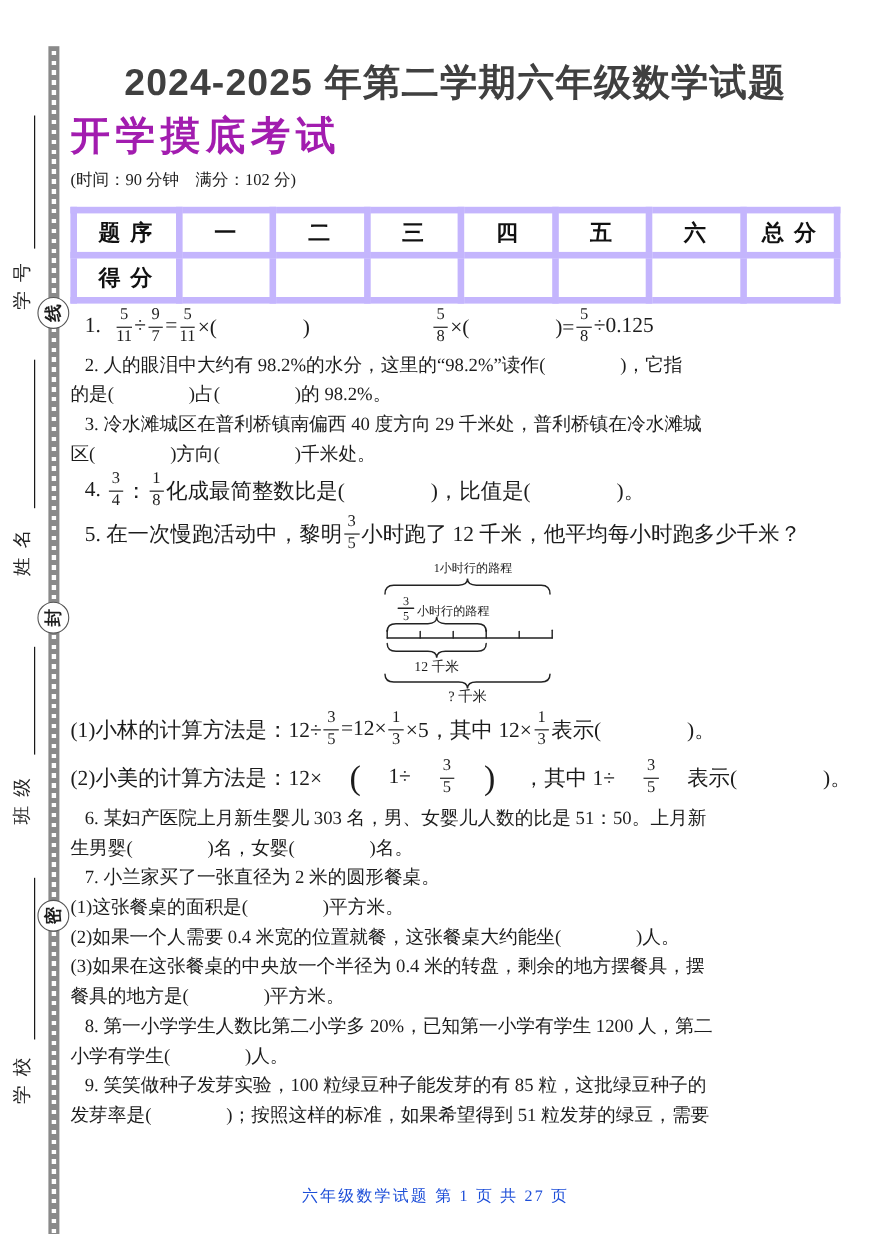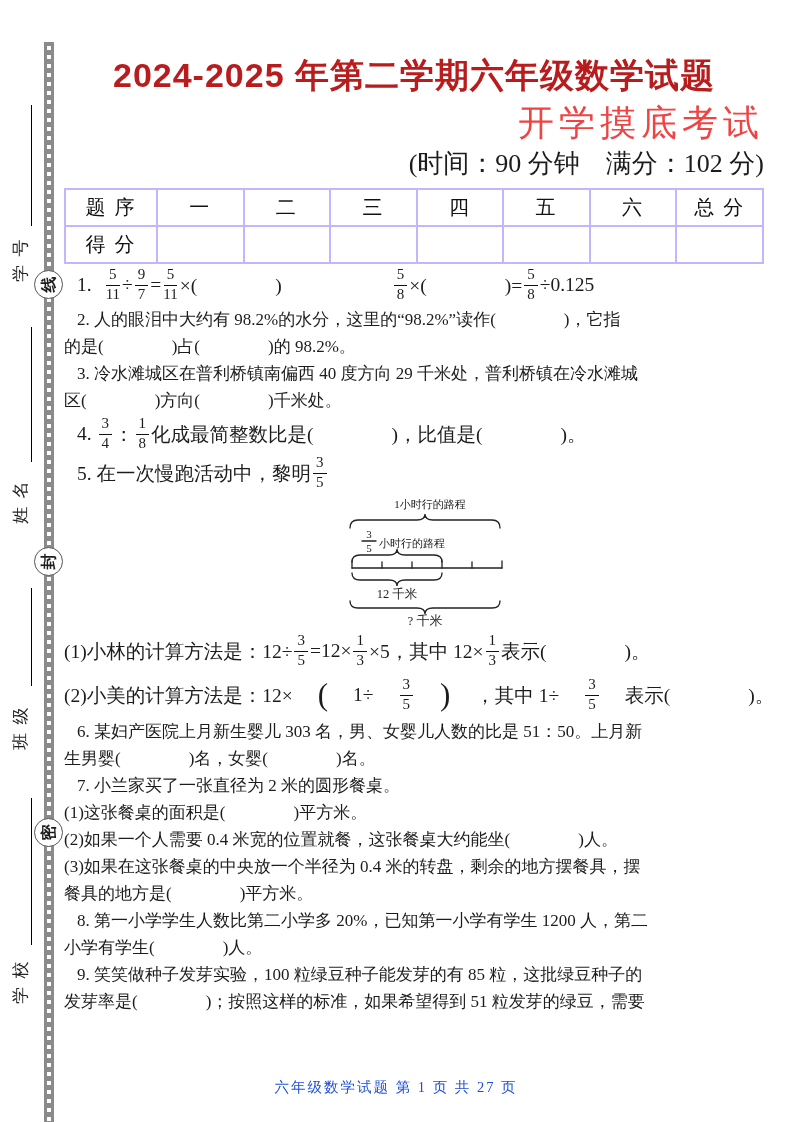--- a/index.html
+++ b/index.html
@@ -25,32 +25,32 @@
     position:absolute; left:-22px; width:84px; text-align:center;
     transform:rotate(-90deg); font-size:17px; letter-spacing:2px; color:#222;
   }
   .write-line { position:absolute; left:31px; width:1.3px; background:#000; }
 
   
   .content { position:absolute; left:64px; top:40px; width:700px; }
 
   .title1 {
     margin-top:12px; text-align:center; font-weight:bold; font-size:34px; line-height:46px;
-    letter-spacing:1px; font-family:"Liberation Sans","DejaVu Sans",sans-serif; color:#b91c1c;
+    letter-spacing:1px; font-family:"Liberation Sans","DejaVu Sans",sans-serif; color:#404040;
   }
   .title2 {
-    text-align:right; font-weight:normal; font-size:36px; line-height:50px; letter-spacing:5px;
-    font-family:"Liberation Sans","DejaVu Sans",sans-serif; color:#ef4444;
+    text-align:left; font-weight:bold; font-size:36px; line-height:50px; letter-spacing:5px;
+    font-family:"Liberation Sans","DejaVu Sans",sans-serif; color:#a21caf;
   }
-  .info { text-align:right; font-size:26px; line-height:26px; margin-top:3px; }
+  .info { text-align:left; font-size:15px; line-height:26px; margin-top:3px; }
 
   table.score-table { width:100%; border-collapse:collapse; table-layout:fixed; margin-top:11px; }
   table.score-table td {
-    border:2px solid #c4b5fd; height:33px; text-align:center; vertical-align:middle;
-    font-size:20px; font-weight:normal; letter-spacing:2px; color:#111;
+    border:6px solid #c4b5fd; height:33px; text-align:center; vertical-align:middle;
+    font-size:20px; font-weight:bold; letter-spacing:2px; color:#111;
   }
   table.score-table td.lblcol { width:88px; }
 
   .sec-head { margin-top:13px; font-size:20px; line-height:27px; white-space:nowrap; }
   .sec-head .b { font-weight:bold; }
 
   .ln { font-size:17px; line-height:27px; white-space:nowrap; }
   .num { padding-left:13px; }
 
   .mline { display:flex; align-items:center; white-space:pre; font-size:19.5px; min-height:42px; }
@@ -134,21 +134,21 @@
       <span class="q1gap"></span>
       <span style="display:inline-flex;align-items:center;"><span class="frac"><span class="fn">5</span><span class="fd">8</span></span><span class="mt">×(　　　　)=</span><span class="frac"><span class="fn">5</span><span class="fd">8</span></span><span class="mt">÷0.125</span></span>
     </div>
 
     <div class="ln num">2. 人的眼泪中大约有 98.2%的水分，这里的“98.2%”读作(　　　　)，它指</div>
     <div class="ln">的是(　　　　)占(　　　　)的 98.2%。</div>
     <div class="ln num">3. 冷水滩城区在普利桥镇南偏西 40 度方向 29 千米处，普利桥镇在冷水滩城</div>
     <div class="ln">区(　　　　)方向(　　　　)千米处。</div>
 
     <div class="mline num" style="min-height:40px;"><span class="mt">4. </span><span class="frac"><span class="fn">3</span><span class="fd">4</span></span><span class="mt">：</span><span class="frac"><span class="fn">1</span><span class="fd">8</span></span><span class="mt">化成最简整数比是(　　　　)，比值是(　　　　)。</span></div>
-    <div class="mline num" style="min-height:38px;"><span class="mt">5. 在一次慢跑活动中，黎明</span><span class="frac"><span class="fn">3</span><span class="fd">5</span></span></div>
+    <div class="mline num" style="min-height:38px;"><span class="mt">5. 在一次慢跑活动中，黎明</span><span class="frac"><span class="fn">3</span><span class="fd">5</span></span><span class="mt">小时跑了 12 千米，他平均每小时跑多少千米？</span></div>
 
     <svg class="diagram" width="172" height="132" viewBox="0 0 172 132">
       <text x="88" y="12" text-anchor="middle" font-size="11">1小时行的路程</text>
       <path class="stroke" d="M8,32 Q8,24 16,24 L75,24 Q83,24 83,18 Q83,24 91,24 L150,24 Q158,24 158,32"></path>
       <text x="27" y="42" text-anchor="middle" font-size="11">3</text>
       <line class="stroke" x1="20" y1="45" x2="34" y2="45"></line>
       <text x="27" y="56" text-anchor="middle" font-size="11">5</text>
       <text x="37" y="51" text-anchor="start" font-size="11">小时行的路程</text>
       <path class="stroke" d="M10,66 Q10,59 18,59 L47,59 Q55,59 55,53 Q55,59 63,59 L92,59 Q100,59 100,66"></path>
       <g class="stroke">

